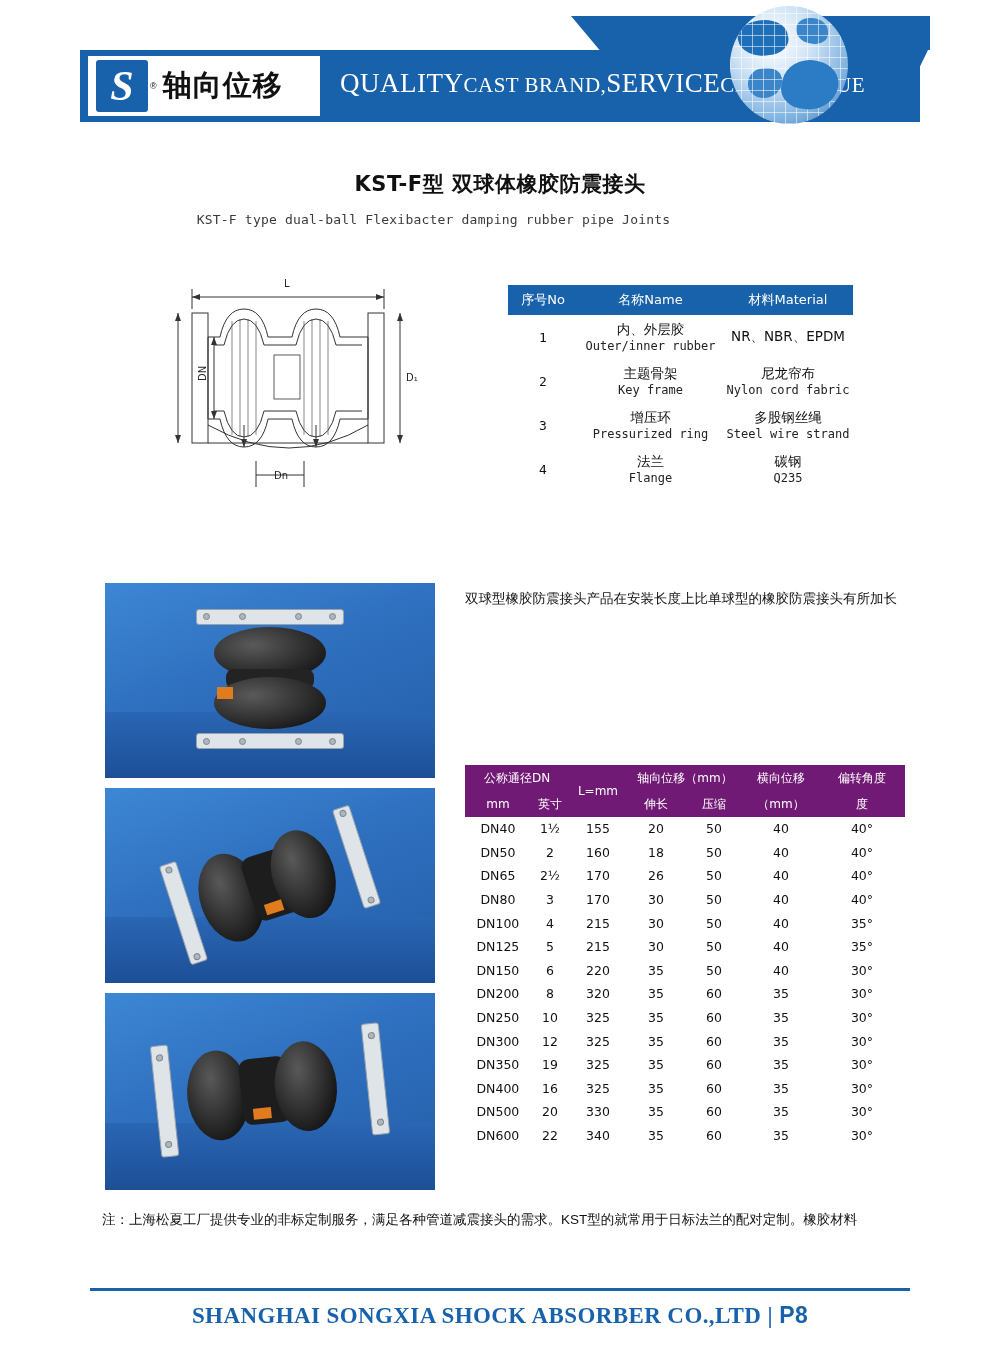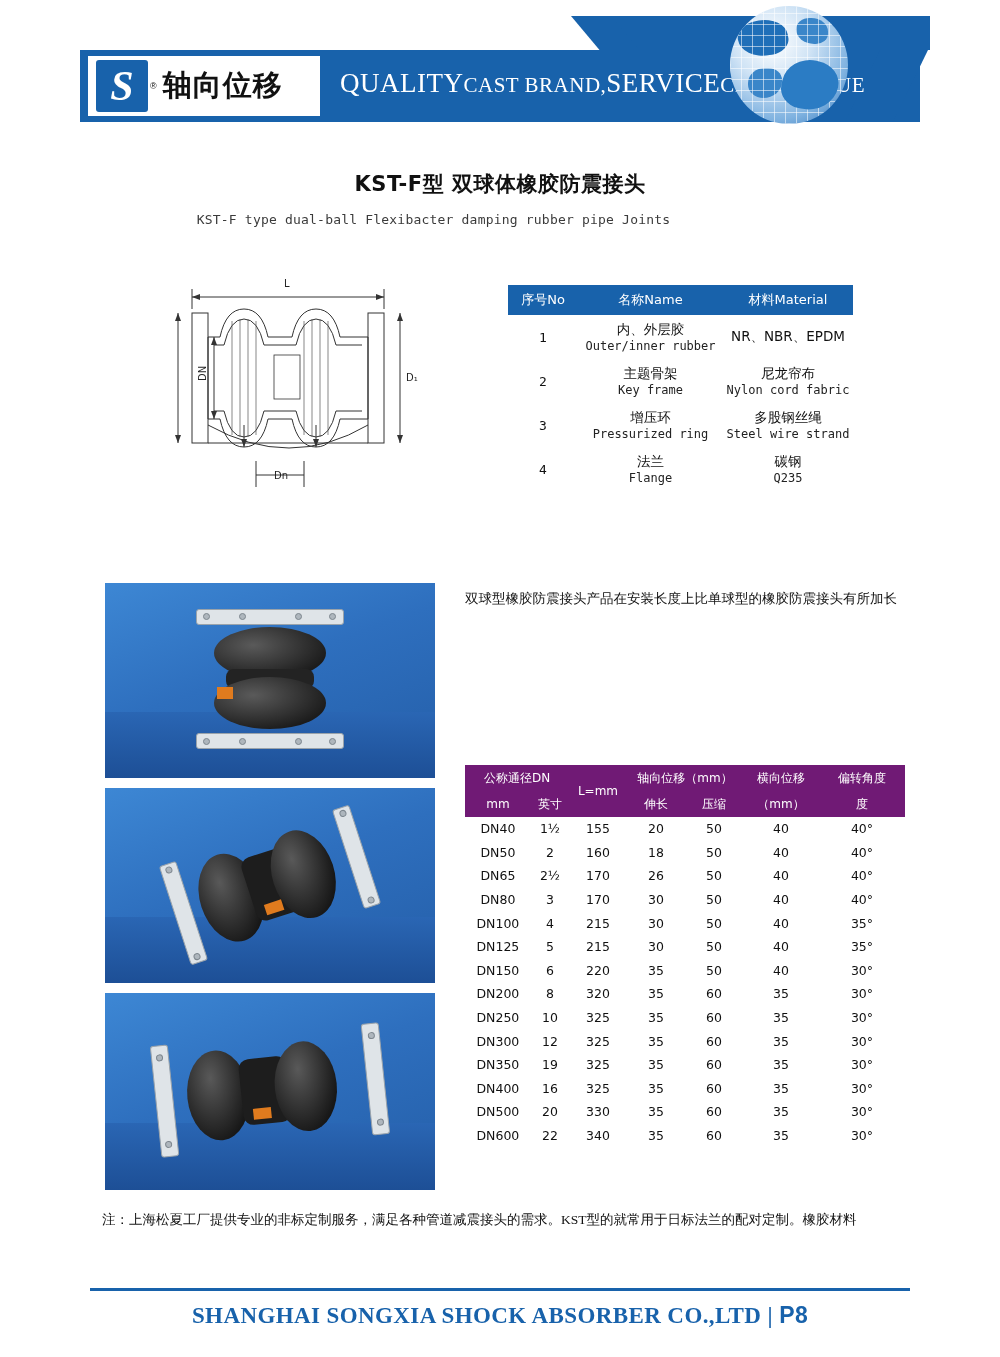--- a/index.html
+++ b/index.html
@@ -330,21 +330,21 @@
     color: #111;
     font-family: "DejaVu Sans", sans-serif;
   }
 
   
   .note {
     position: absolute;
     left: 102px;
     top: 1207px;
     width: 800px;
-    font-family: Liberation Serif, serif;
+    font-family: Liberation Sans, sans-serif;
     font-size: 13.5px;
     line-height: 25px;
     color: #111;
     text-align: justify;
   }
 
   
   .footer-rule {
     position: absolute;
     left: 90px;

